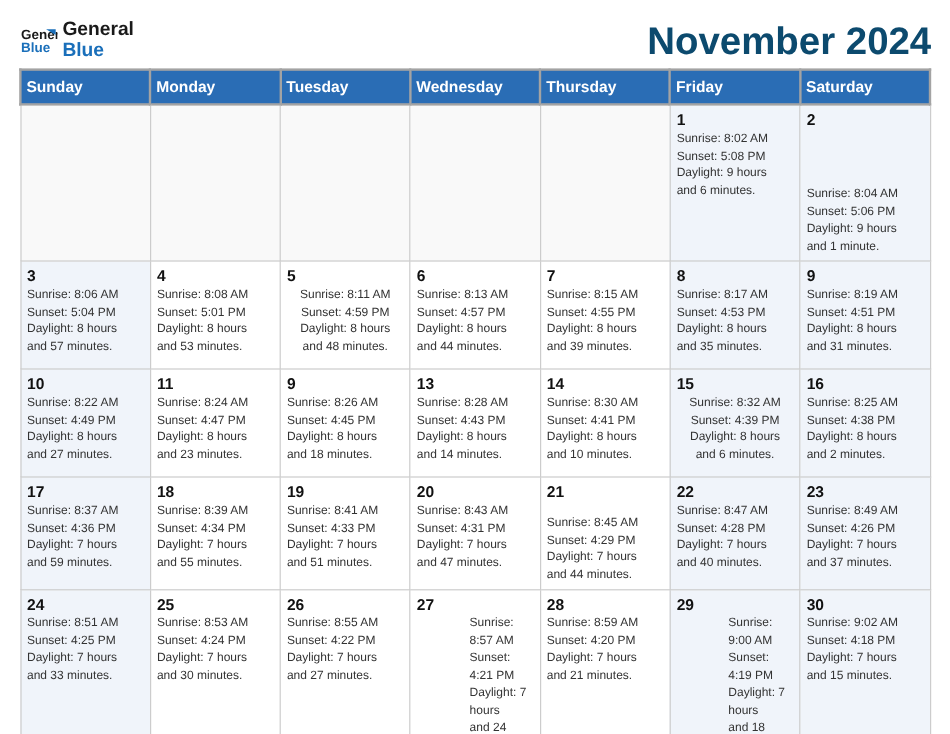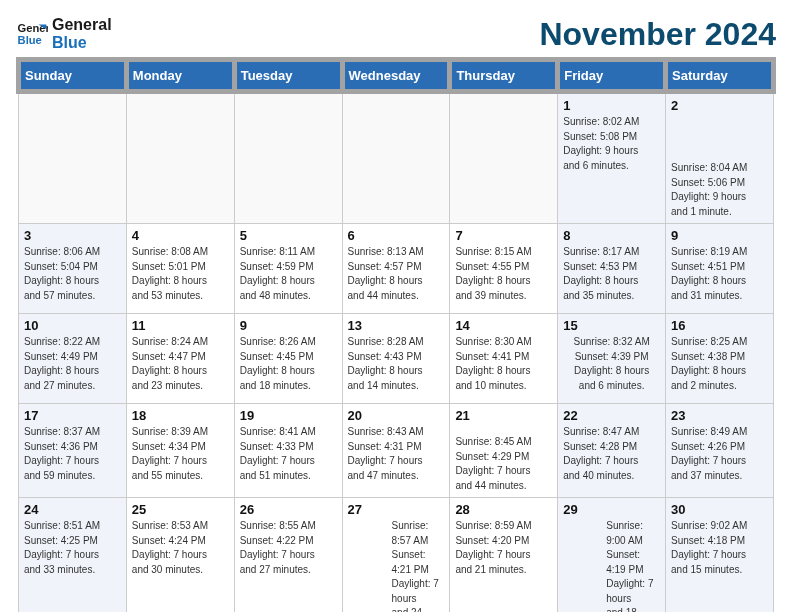--- a/index.html
+++ b/index.html
@@ -42,21 +42,21 @@
       border-collapse: collapse;
       table-layout: fixed;
     }
     th {
       background-color: #2a6db5;
       color: #fff;
       font-size: 13px;
       font-weight: bold;
       padding: 6px 4px;
       text-align: left;
-      border: 5px solid #a3a3a3;
+      border: 2px solid #a3a3a3;
     }
     td {
       border: 1px solid #ccc;
       vertical-align: top;
       padding: 4px 5px;
       font-size: 10.5px;
       color: #222;
       height: 90px;
     }
     td.empty {
@@ -145,21 +145,21 @@
         </td>
         <td class="weekday">
           <span class="day-num">4</span>
           <div class="day-info" style="white-space: pre-line;">Sunrise: 8:08 AM
 Sunset: 5:01 PM
 Daylight: 8 hours
 and 53 minutes.</div>
         </td>
         <td class="weekday">
           <span class="day-num">5</span>
-          <div class="day-info" style="white-space: pre-line;">Sunrise: 8:11 AM
+          <div class="day-info" style="white-space: pre-line; text-align: center;">Sunrise: 8:11 AM
 Sunset: 4:59 PM
 Daylight: 8 hours
 and 48 minutes.</div>
         </td>
         <td class="weekday">
           <span class="day-num">6</span>
           <div class="day-info" style="white-space: pre-line;">Sunrise: 8:13 AM
 Sunset: 4:57 PM
 Daylight: 8 hours
 and 44 minutes.</div>

